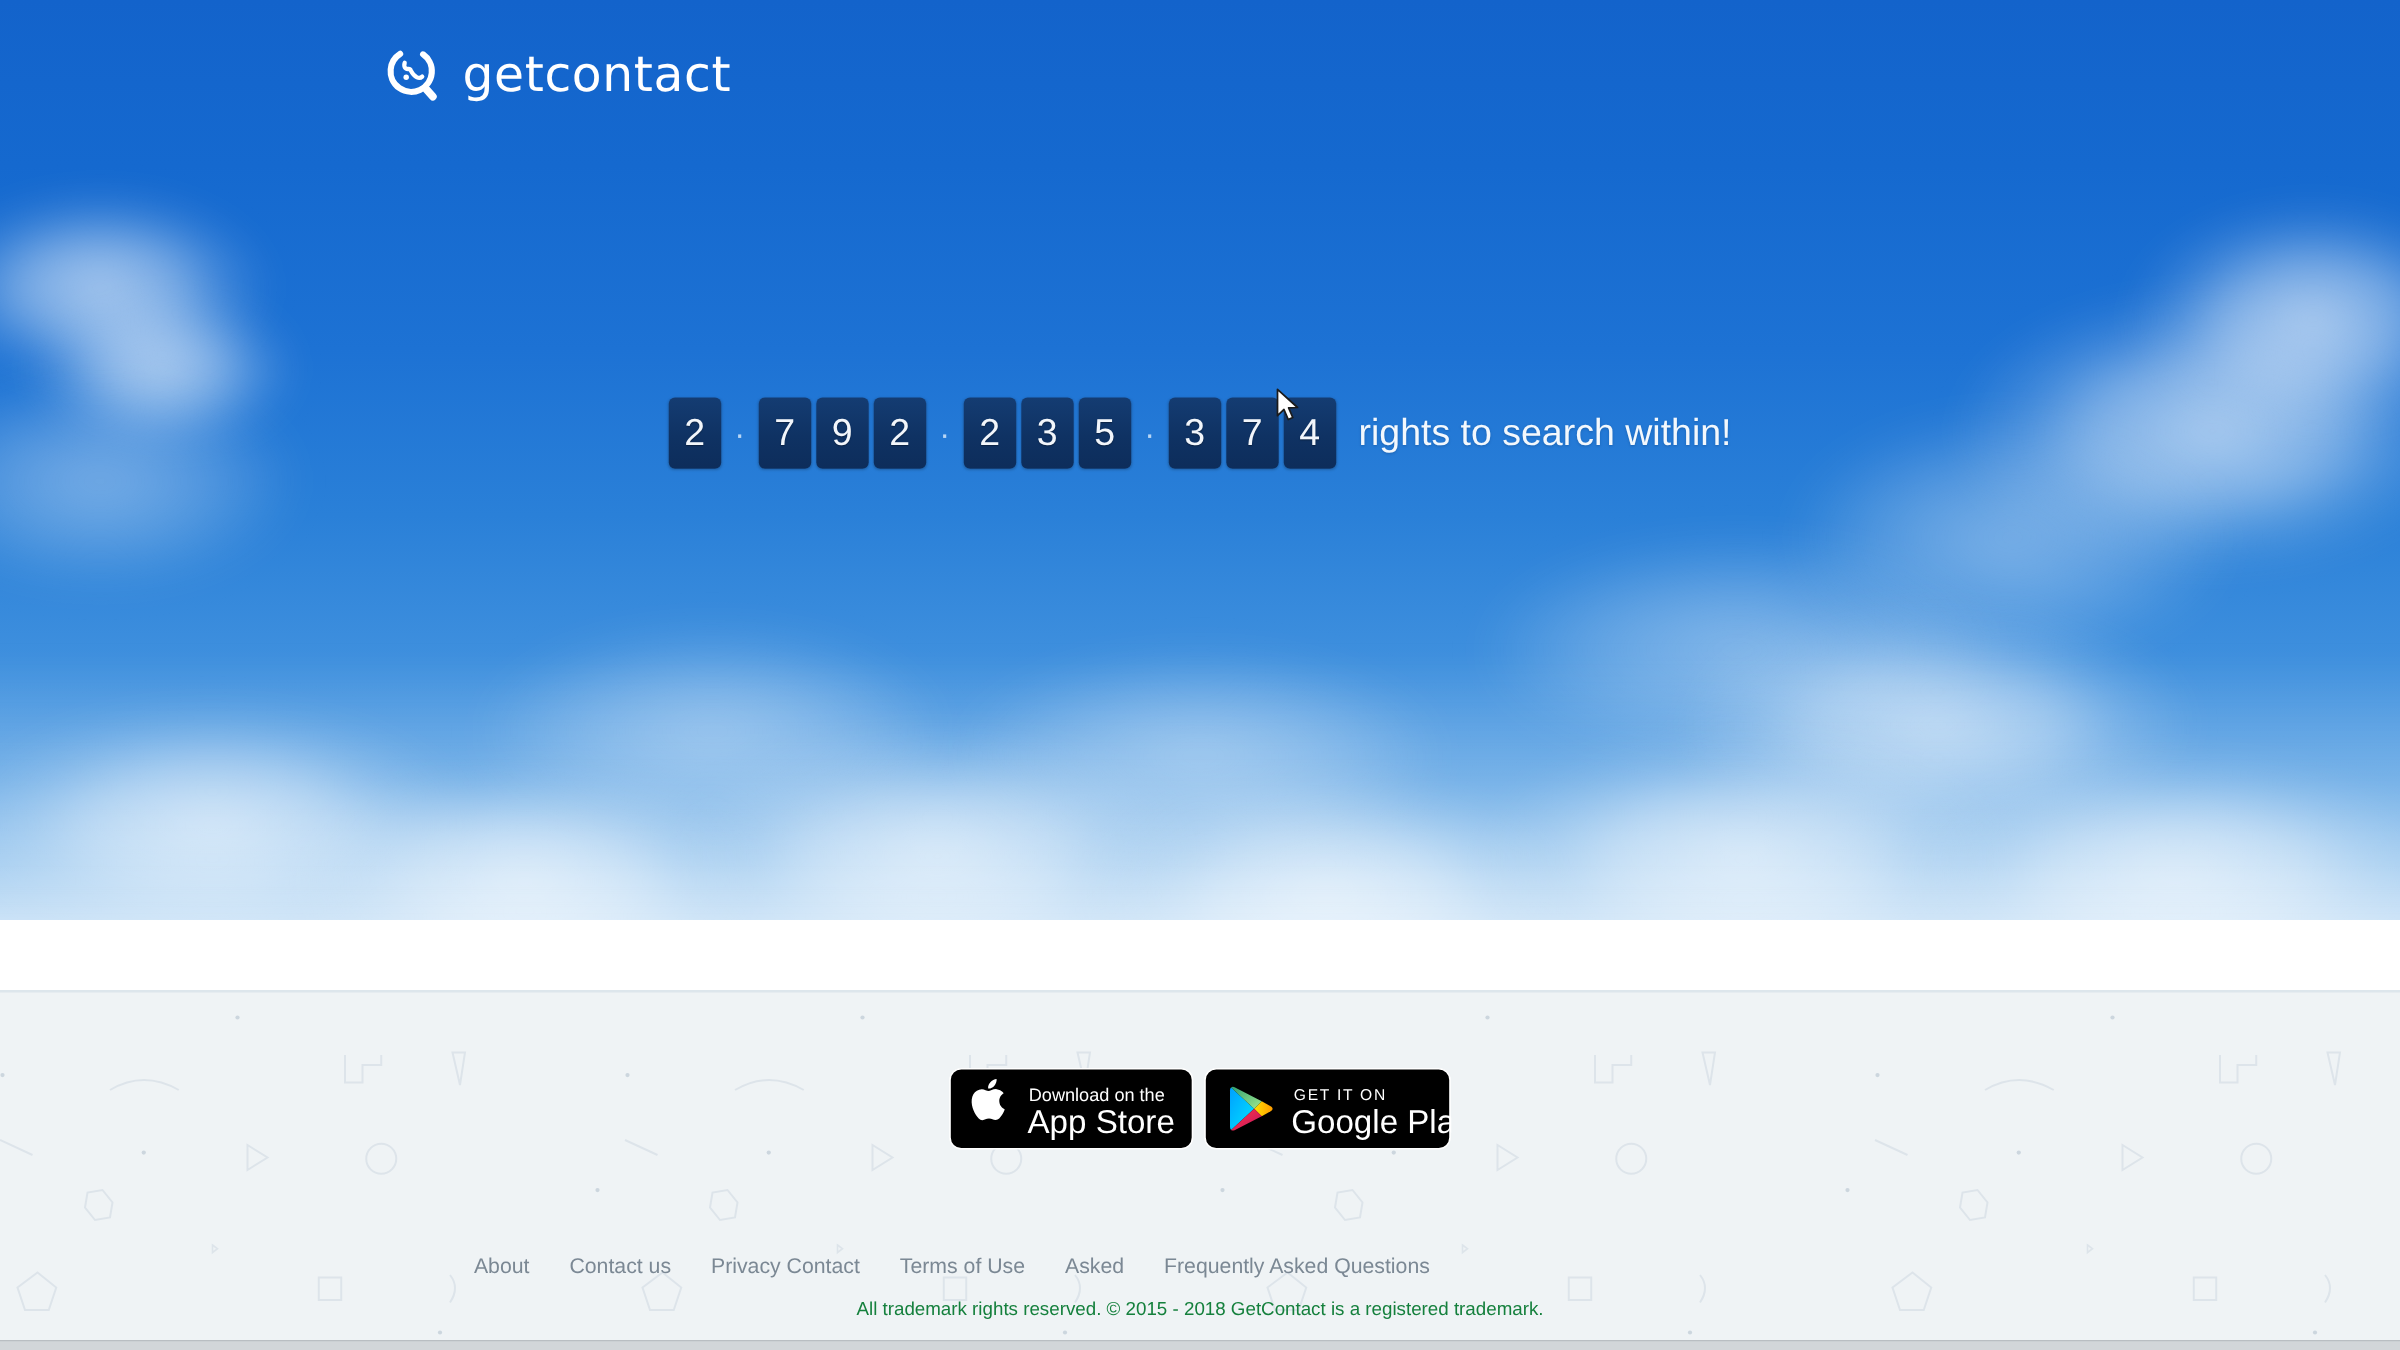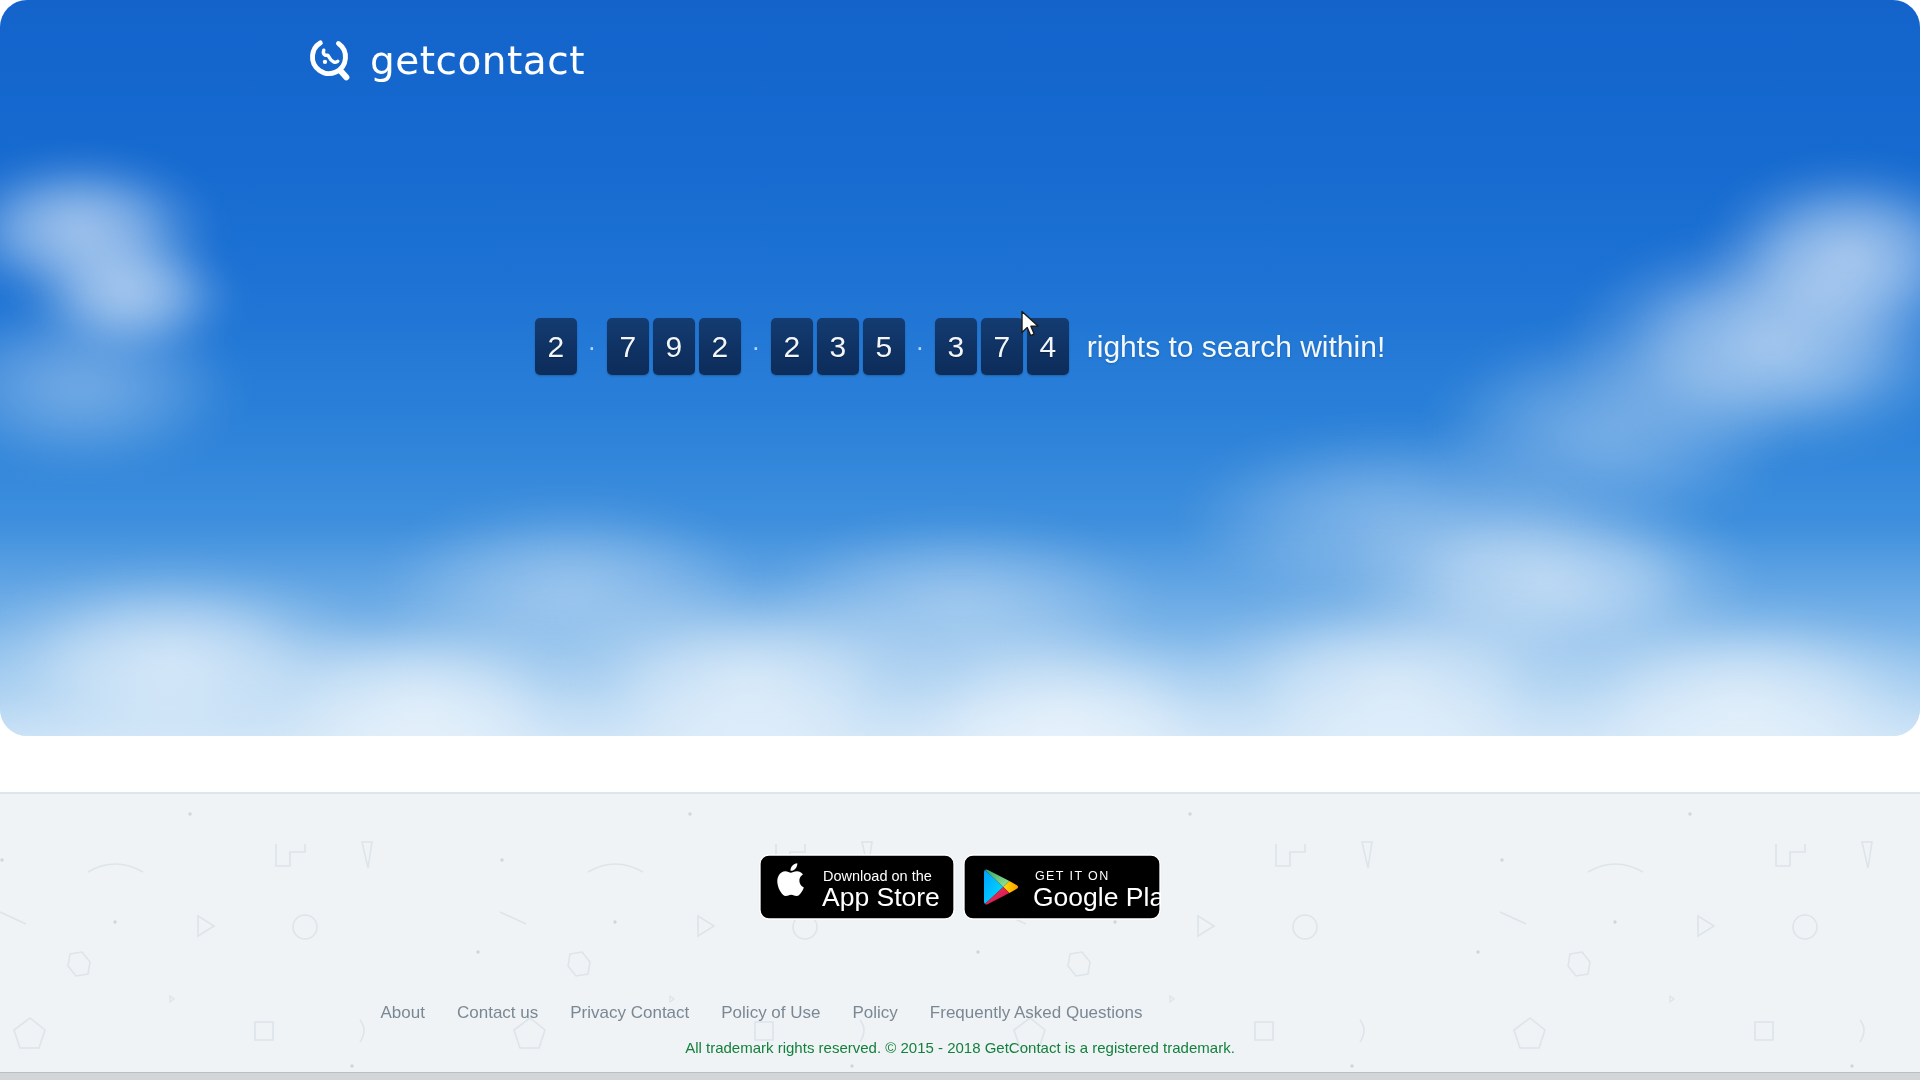--- a/index.html
+++ b/index.html
@@ -31,21 +31,20 @@
     background:
       linear-gradient(to bottom,
         #1363cb 0%,
         #1569cf 18%,
         #1d72d4 38%,
         #2a80d8 56%,
         #3f90de 72%,
         #5ca3e4 85%,
         #7ab6ea 94%,
         #9ecaf0 100%);
-    border-radius: 27px;
   }
 
   
   .clouds {
     position: absolute;
     left: 0; top: 0;
     width: 1920px; height: 792px;
     pointer-events: none;
   }
   .cloud {
@@ -401,22 +400,22 @@
           <text x="70" y="52" fill="#ffffff" font-family="'Liberation Sans', sans-serif" font-size="26.5">Google Play</text>
         </svg>
       </a>
 
     </div>
 
     <div class="footer-links" id="footer-links">
         <a class="footer-link" href="#">About</a>
         <a class="footer-link" href="#">Contact us</a>
         <a class="footer-link" href="#">Privacy Contact</a>
-        <a class="footer-link" href="#">Policy of Use</a>
-        <a class="footer-link" href="#">Policy</a>
+        <a class="footer-link" href="#">Terms of Use</a>
+        <a class="footer-link" href="#">Asked</a>
         <a class="footer-link" href="#">Frequently Asked Questions</a>
       </div>
 
     <div class="footer-copy">All trademark rights reserved. © 2015 - 2018 GetContact is a registered trademark.</div>
 
   </div>
 
   <div class="bottom-strip"></div>
 
 </div>

